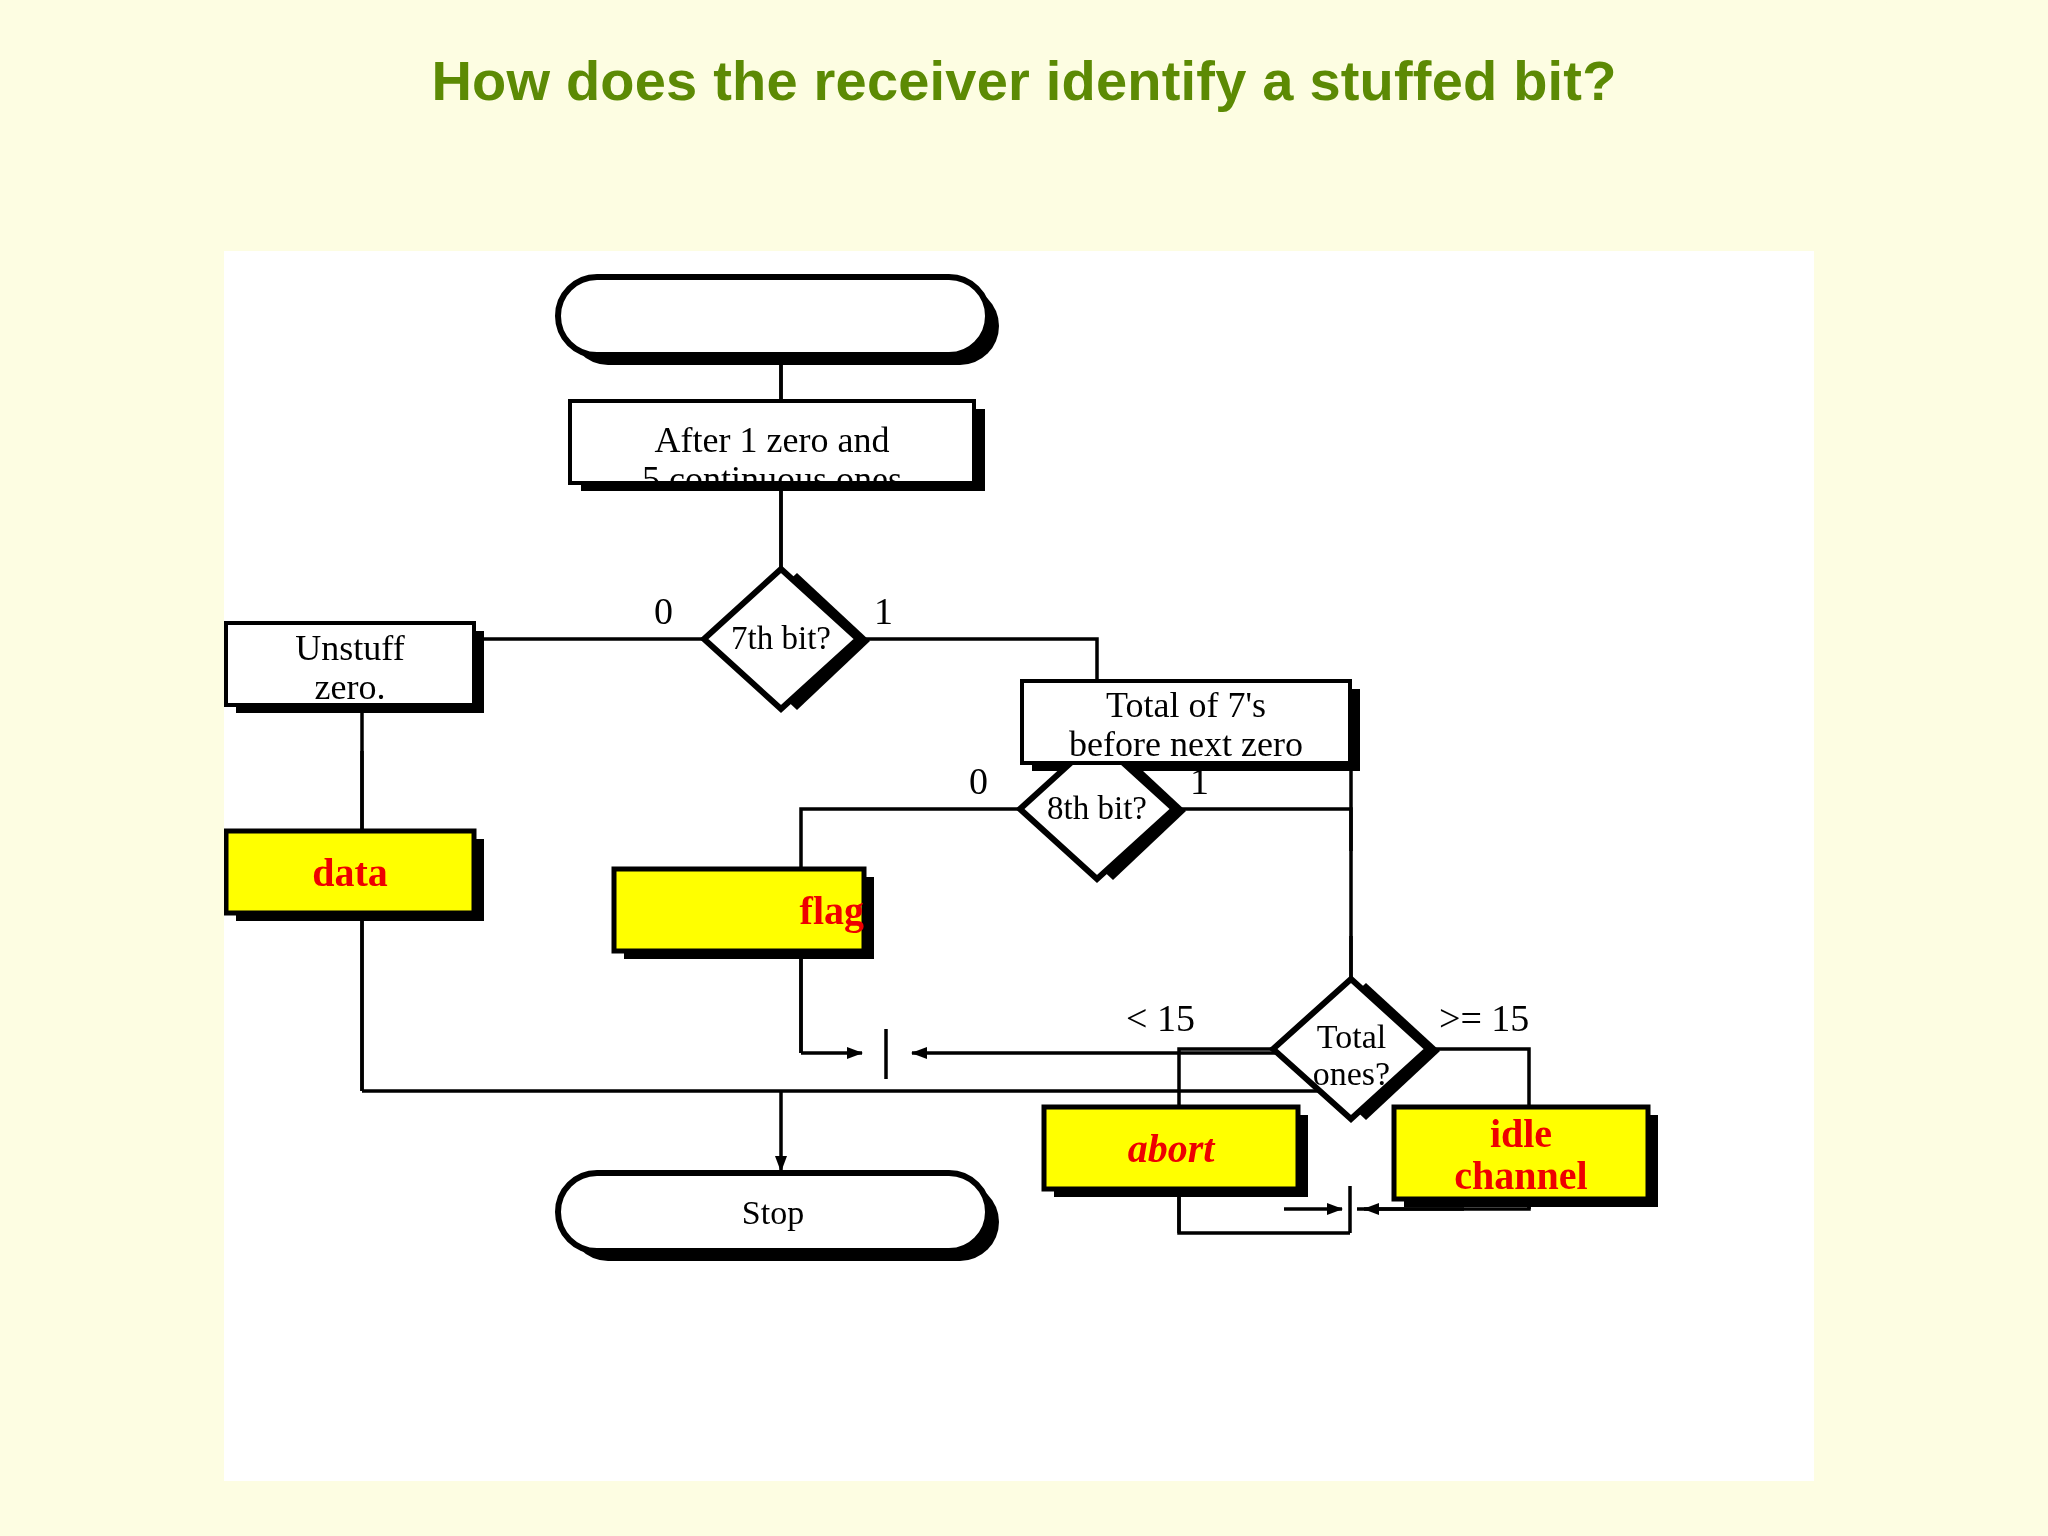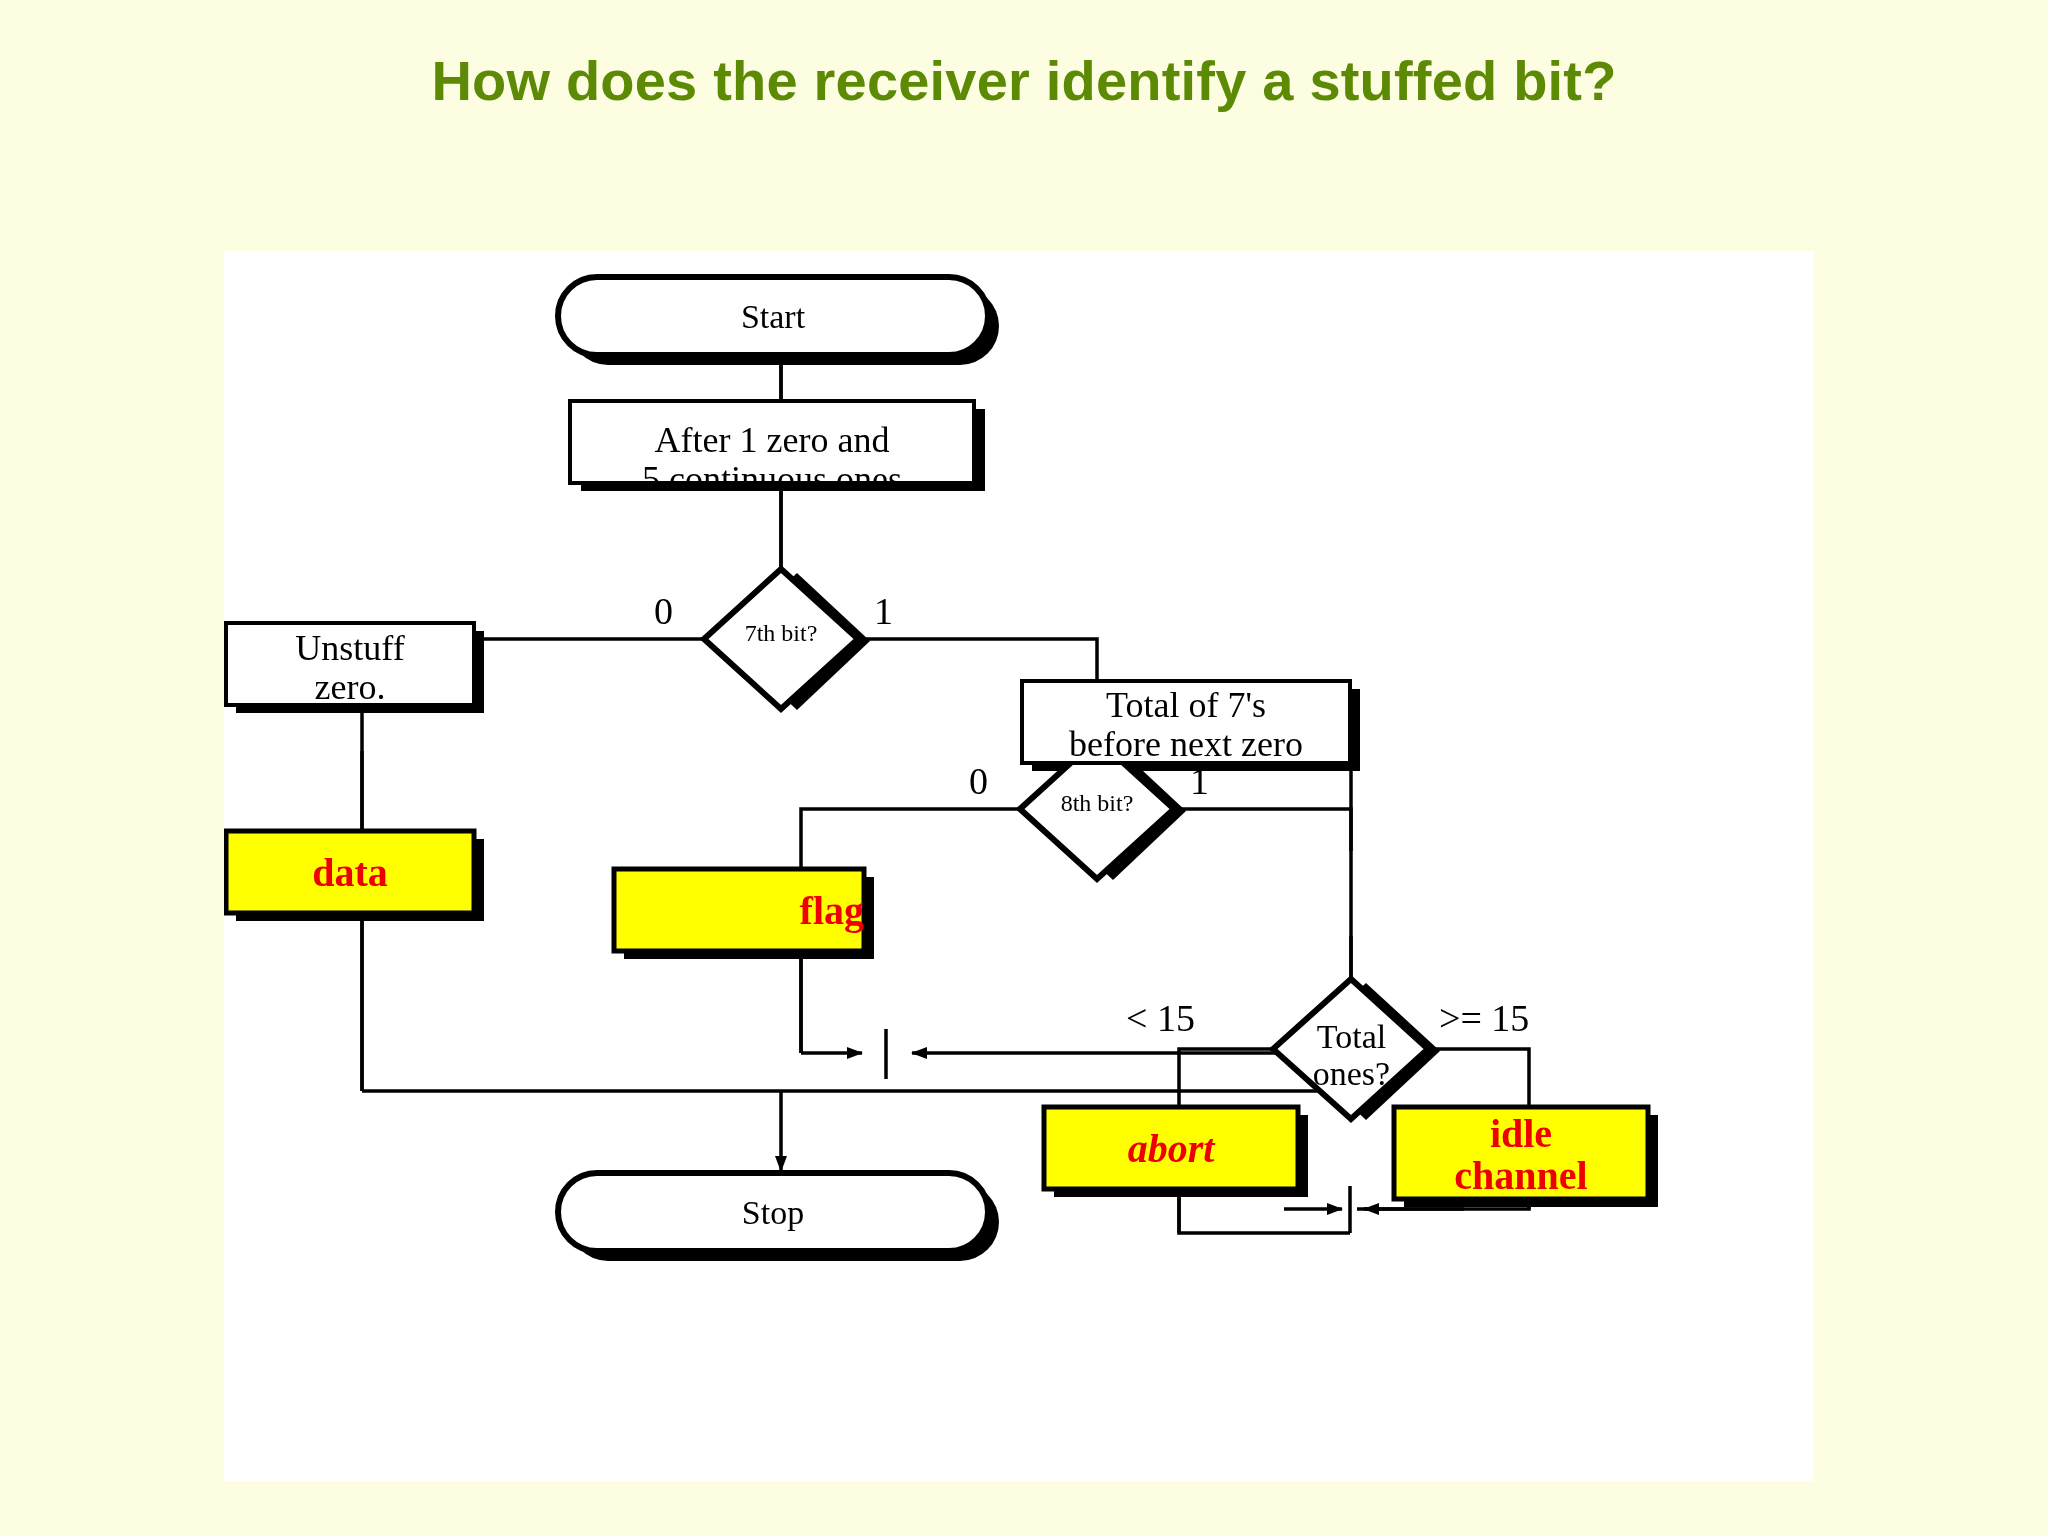--- a/index.html
+++ b/index.html
@@ -51,21 +51,21 @@
     position: absolute;
     font-family: "Liberation Serif", serif;
     color: #000;
     text-align: center;
     line-height: 1.08;
     white-space: pre-line;
     pointer-events: none;
   }
   .lbl-terminal { font-size: 34px; }
   .lbl-process { font-size: 36px; }
-  .lbl-decision { font-size: 24px; }
+  .lbl-decision { font-size: 33px; }
   .lbl-decision-sm { font-size: 34px; }
   .lbl-out {
     font-family: "Liberation Serif", serif;
     font-weight: bold;
     font-size: 40px;
     color: #EE0000;
   }
   .edge-label {
     position: absolute;
     font-family: "Liberation Serif", serif;
@@ -191,21 +191,20 @@
         <line x1="557" y1="232" x2="557" y2="318"></line>
         <line x1="138" y1="454" x2="138" y2="580"></line>
         <line x1="138" y1="662" x2="138" y2="840"></line>
         <line x1="577" y1="700" x2="577" y2="802"></line>
         <line x1="1127" y1="512" x2="1127" y2="728"></line>
         <line x1="955" y1="938" x2="955" y2="982"></line>
         <line x1="1305" y1="948" x2="1305" y2="958"></line>
       </g>
     </svg>
 
-    <div class="node-label lbl-terminal" style="left:334px; top:48px; width:430px;">Start</div>
 
     <div class="node-label lbl-process" style="left:346px; top:170px; width:404px;">After 1 zero and
 5 continuous ones</div>
 
     <div class="node-label lbl-decision" style="left:480px; top:370px; width:154px;">7th bit?</div>
 
     <div class="node-label lbl-process" style="left:2px; top:378px; width:248px;">Unstuff
 zero.</div>
 
     <div class="node-label lbl-out" style="position:absolute; left:2px; top:600px; width:248px; text-align:center;">data</div>

